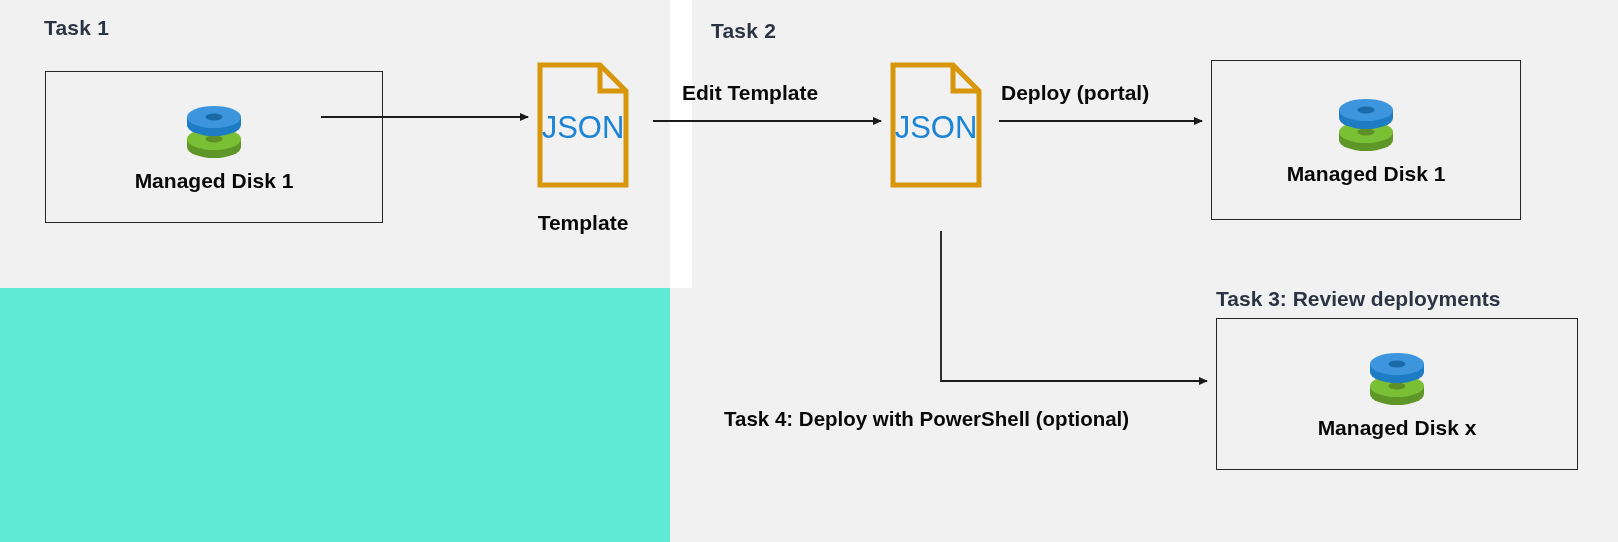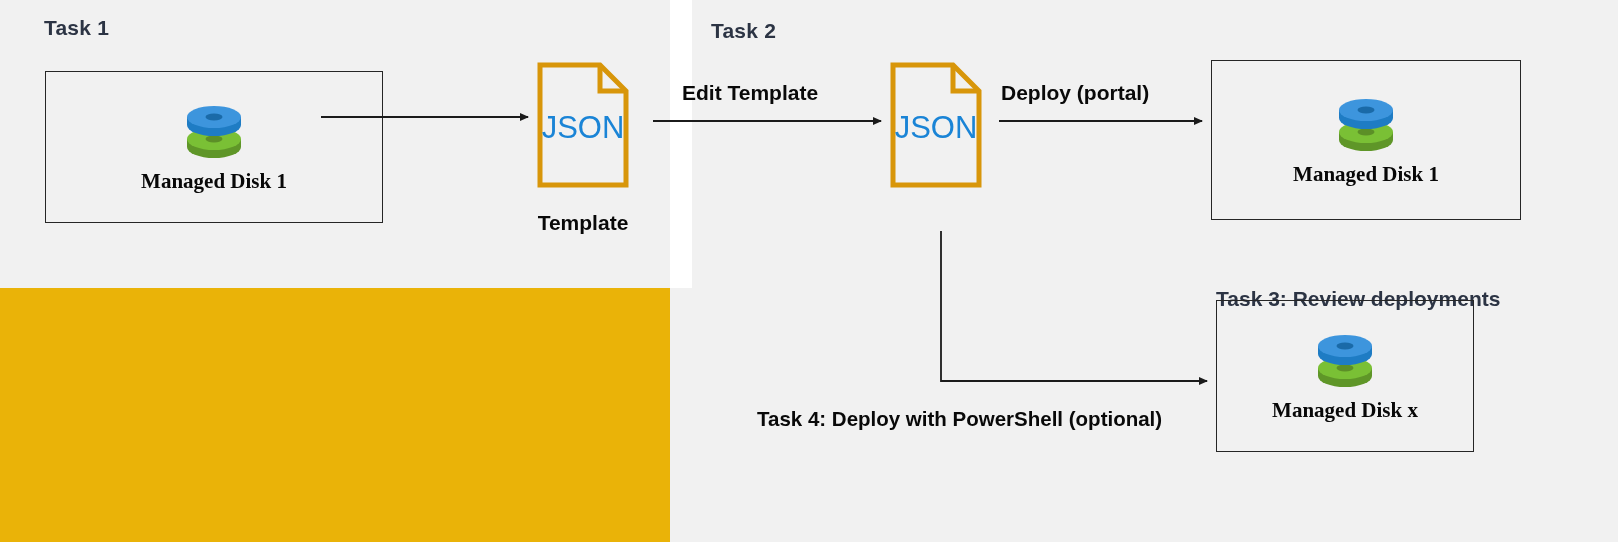--- a/index.html
+++ b/index.html
@@ -7,21 +7,21 @@
     padding: 0;
     background: #ffffff;
   }
   body {
     font-family: "Liberation Sans", sans-serif;
   }
   #canvas {
     position: relative;
     width: 1618px;
     height: 542px;
-    background: #eab308;
+    background: #5eead4;
     overflow: hidden;
   }
 
   
   .panel {
     position: absolute;
     background: #f1f1f1;
   }
   #panel-task1 { left: 0px;   top: 0px; width: 670px;  height: 288px; }
   #panel-task2 { left: 670px; top: 0px; width: 948px;  height: 542px; }
@@ -47,25 +47,24 @@
     white-space: nowrap;
     margin-top: 39px;
   }
 
   
   .resource-box {
     position: absolute;
     border: 1.5px solid #262626;
     background: transparent;
     box-sizing: border-box;
-    font-family: Liberation Serif, serif;
   }
   #box-disk1-left  { left: 45px;   top: 71px;  width: 338px; height: 152px; }
   #box-disk1-right { left: 1211px; top: 60px;  width: 310px; height: 160px; }
-  #box-diskx       { left: 1216px; top: 300px; width: 258px; height: 152px; }
+  #box-diskx       { left: 1216px; top: 318px; width: 362px; height: 152px; }
 
   .box-inner {
     width: 100%; height: 100%;
     display: flex;
     flex-direction: column;
     align-items: center;
     justify-content: center;
   }
   .box-label {
     font-weight: bold;
@@ -108,21 +107,21 @@
   
   #notes-optional {
     position: absolute;
     left: 724px; top: 404px;
     font-weight: bold;
     font-size: 20.5px;
     color: #090909;
     line-height: 29px;
     white-space: nowrap;
   }
-  #notes-optional div { white-space: nowrap; margin-left: 33px; }
+  #notes-optional div { white-space: nowrap; }
 
   
   #arrows {
     position: absolute;
     left: 0; top: 0;
     width: 1618px; height: 542px;
     pointer-events: none;
   }
 </style>
 </head>

